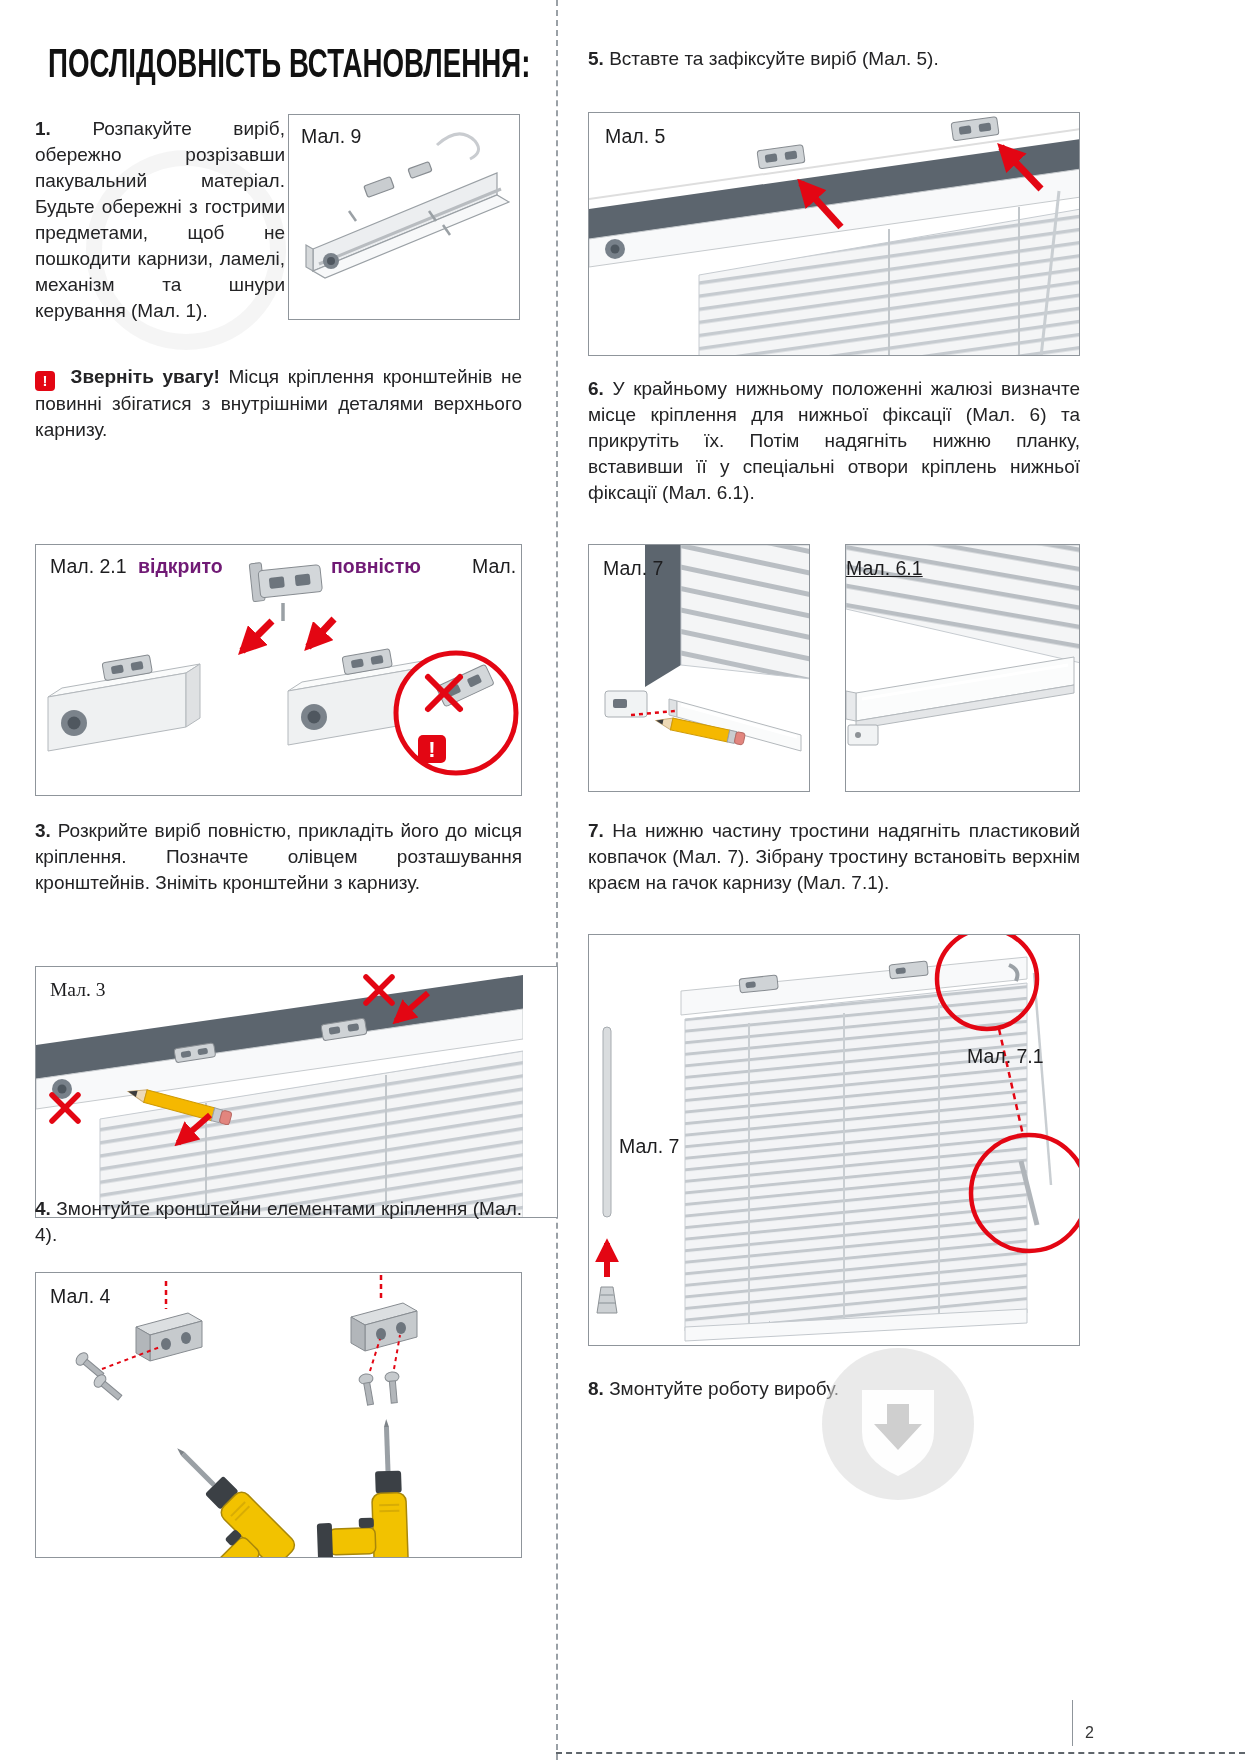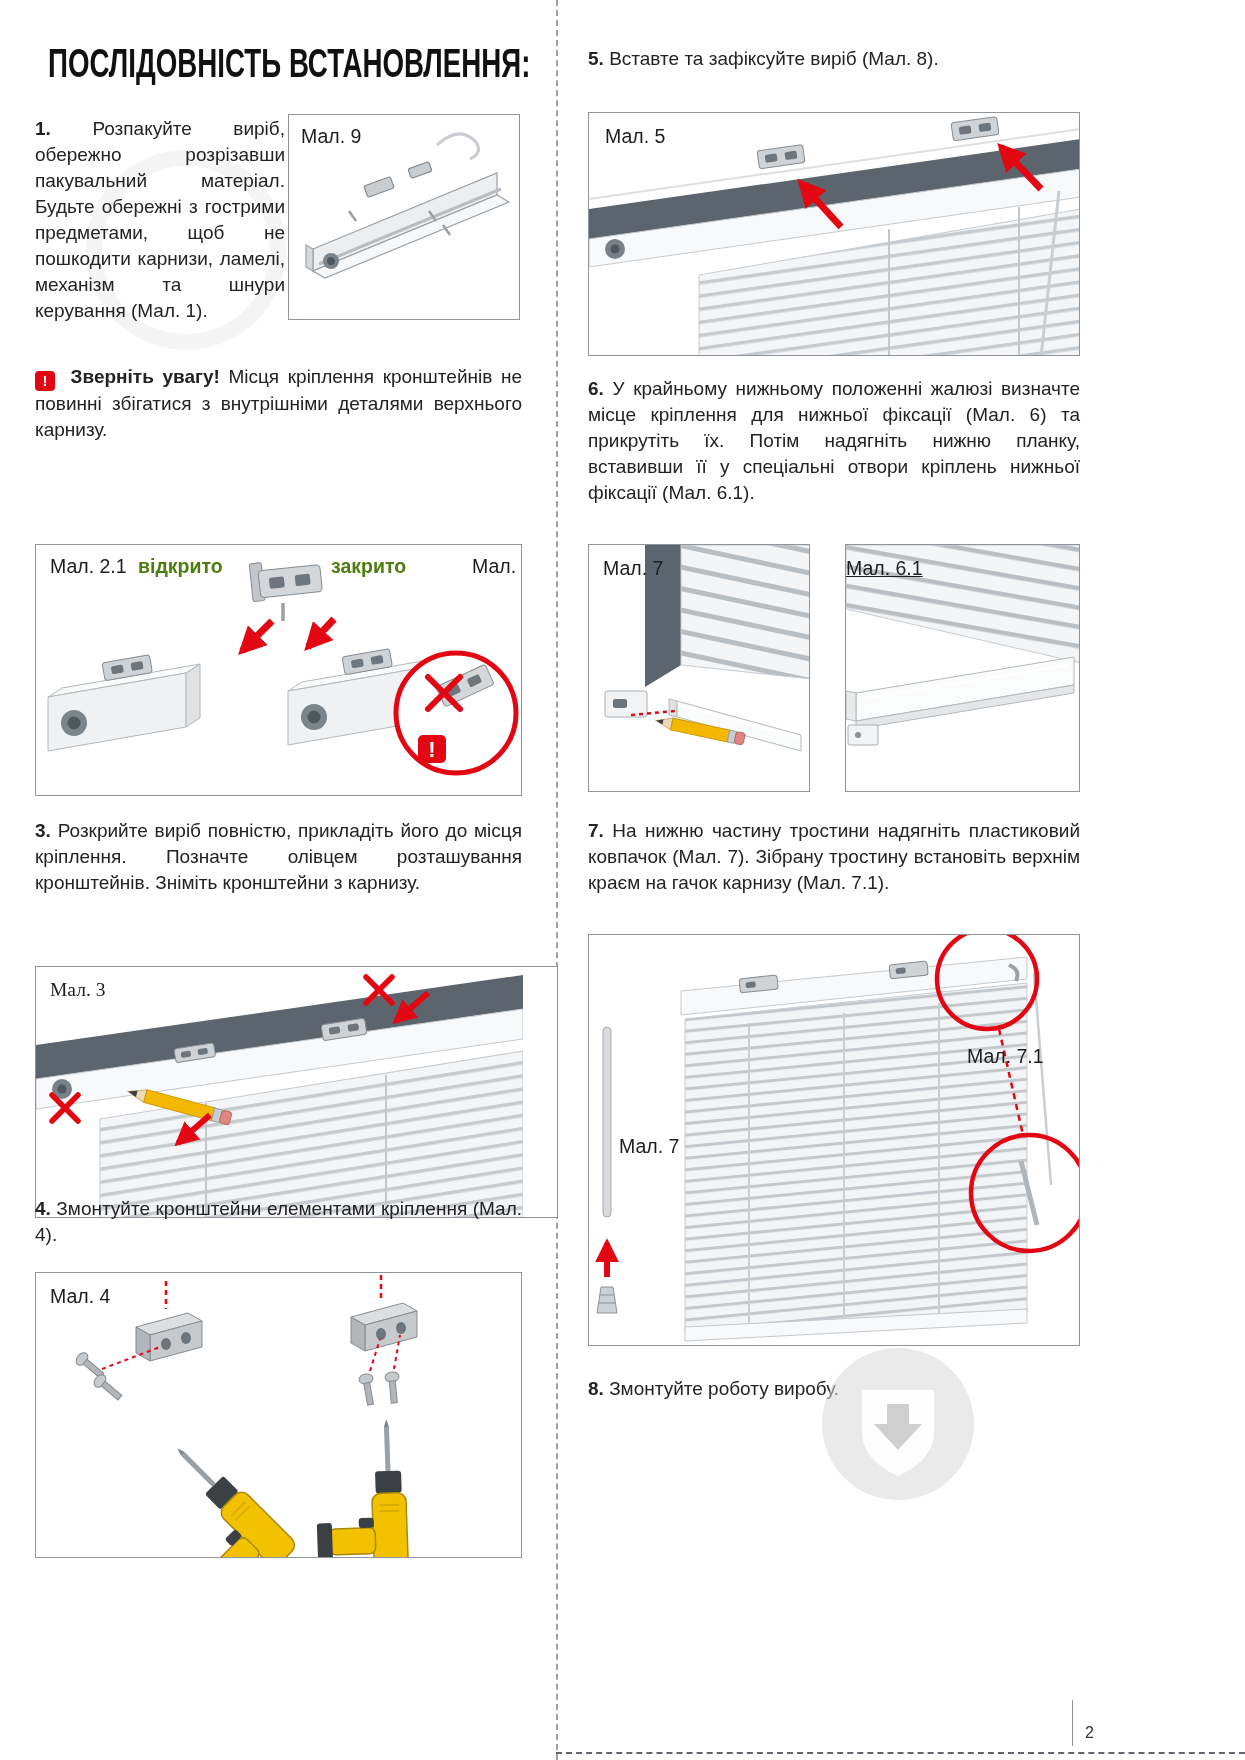--- a/index.html
+++ b/index.html
@@ -28,21 +28,21 @@
   .step .bold { font-weight:700; }
   .step.single { text-align:left; }
   .warn-block { margin-top:6px; text-align:justify; }
   .warn-icon { display:inline-block; width:20px; height:20px; background:#e30613; color:#fff;
                font-weight:700; font-size:15px; line-height:20px; text-align:center;
                border-radius:4px; margin-right:7px; vertical-align:-3px; }
 
   .fig { position:absolute; border:1.5px solid #8f959b; background:#fff; overflow:hidden; }
   .fig svg { position:absolute; inset:0; display:block; }
   .fig-label { position:absolute; font-size:19.5px; color:#1d1d1f; z-index:5; white-space:nowrap; }
-  .fig-label.red { color:#4d7c0f; font-weight:700; }
+  .fig-label.red { color:#701a75; font-weight:700; }
 
   .watermark { position:absolute; left:818px; top:1344px; width:160px; height:160px; z-index:6; }
 
   .pagefoot { position:absolute; left:1072px; top:1700px; height:46px;
               border-left:1.5px solid #8f959b; padding-left:12px; font-size:16px; color:#333;
               display:flex; align-items:flex-end; padding-bottom:4px; }
 </style>
 </head>
 <body>
 
@@ -87,21 +87,21 @@
     <p class="warn-block">
       <span class="warn-icon">!</span>
       <span class="bold">Зверніть увагу!</span>
       <span>Місця кріплення кронштейнів не повинні збігатися з внутрішніми деталями верхнього карнизу.</span>
     </p>
   </div>
 
   <div class="fig" style="left:35px; top:544px; width:487px; height:252px;">
     <span class="fig-label" style="left:14px; top:10px;">Мал. 2.1</span>
     <span class="fig-label red" style="left:102px; top:10px;">відкрито</span>
-    <span class="fig-label red" style="left:295px; top:10px;">закрито</span>
+    <span class="fig-label red" style="left:295px; top:10px;">повністю</span>
     <span class="fig-label" style="left:392px; top:10px;margin-left:44px;">Мал. 2.2</span>
     <svg viewBox="0 0 487 252" width="487" height="252">
       <defs>
         <marker id="ar2" viewBox="0 0 10 10" refX="8" refY="5" markerWidth="4" markerHeight="4" orient="auto">
           <path d="M0,0 L10,5 L0,10 z" fill="#e30613"></path>
         </marker>
       </defs>
 
       <g>
         <polygon points="12,152 150,128 164,119 26,143" fill="#fafbfb" stroke="#b3b8bc"></polygon>
@@ -281,21 +281,21 @@
         <line x1="40" y1="-10" x2="40" y2="10" stroke="#d8ac04" stroke-width="2"></line>
         <rect x="56" y="15" width="26" height="46" rx="6" fill="#f2c200" stroke="#a8870a" stroke-width="1.5"></rect>
         <rect x="46" y="16" width="10" height="15" rx="3" fill="#3b4045"></rect>
         <rect x="50" y="58" width="42" height="15" rx="3" fill="#3b4045"></rect>
       </g>
     </svg>
   </div>
 
   <p class="step" style="left:588px; top:46px; width:492px;">
     <span class="num">5.</span>
-    <span>Вставте та зафіксуйте виріб (Мал. 8).</span>
+    <span>Вставте та зафіксуйте виріб (Мал. 5).</span>
   </p>
 
   <div class="fig" style="left:588px; top:112px; width:492px; height:244px;">
     <span class="fig-label" style="left:16px; top:12px;">Мал. 5</span>
     <svg viewBox="0 0 492 244" width="492" height="244">
       <defs>
         <pattern id="p5" width="12" height="13" patternUnits="userSpaceOnUse" patternTransform="rotate(-8)">
           <rect width="12" height="13" fill="#f4f5f6"></rect>
           <rect width="12" height="3.5" fill="#c6cbd0"></rect>
         </pattern>

